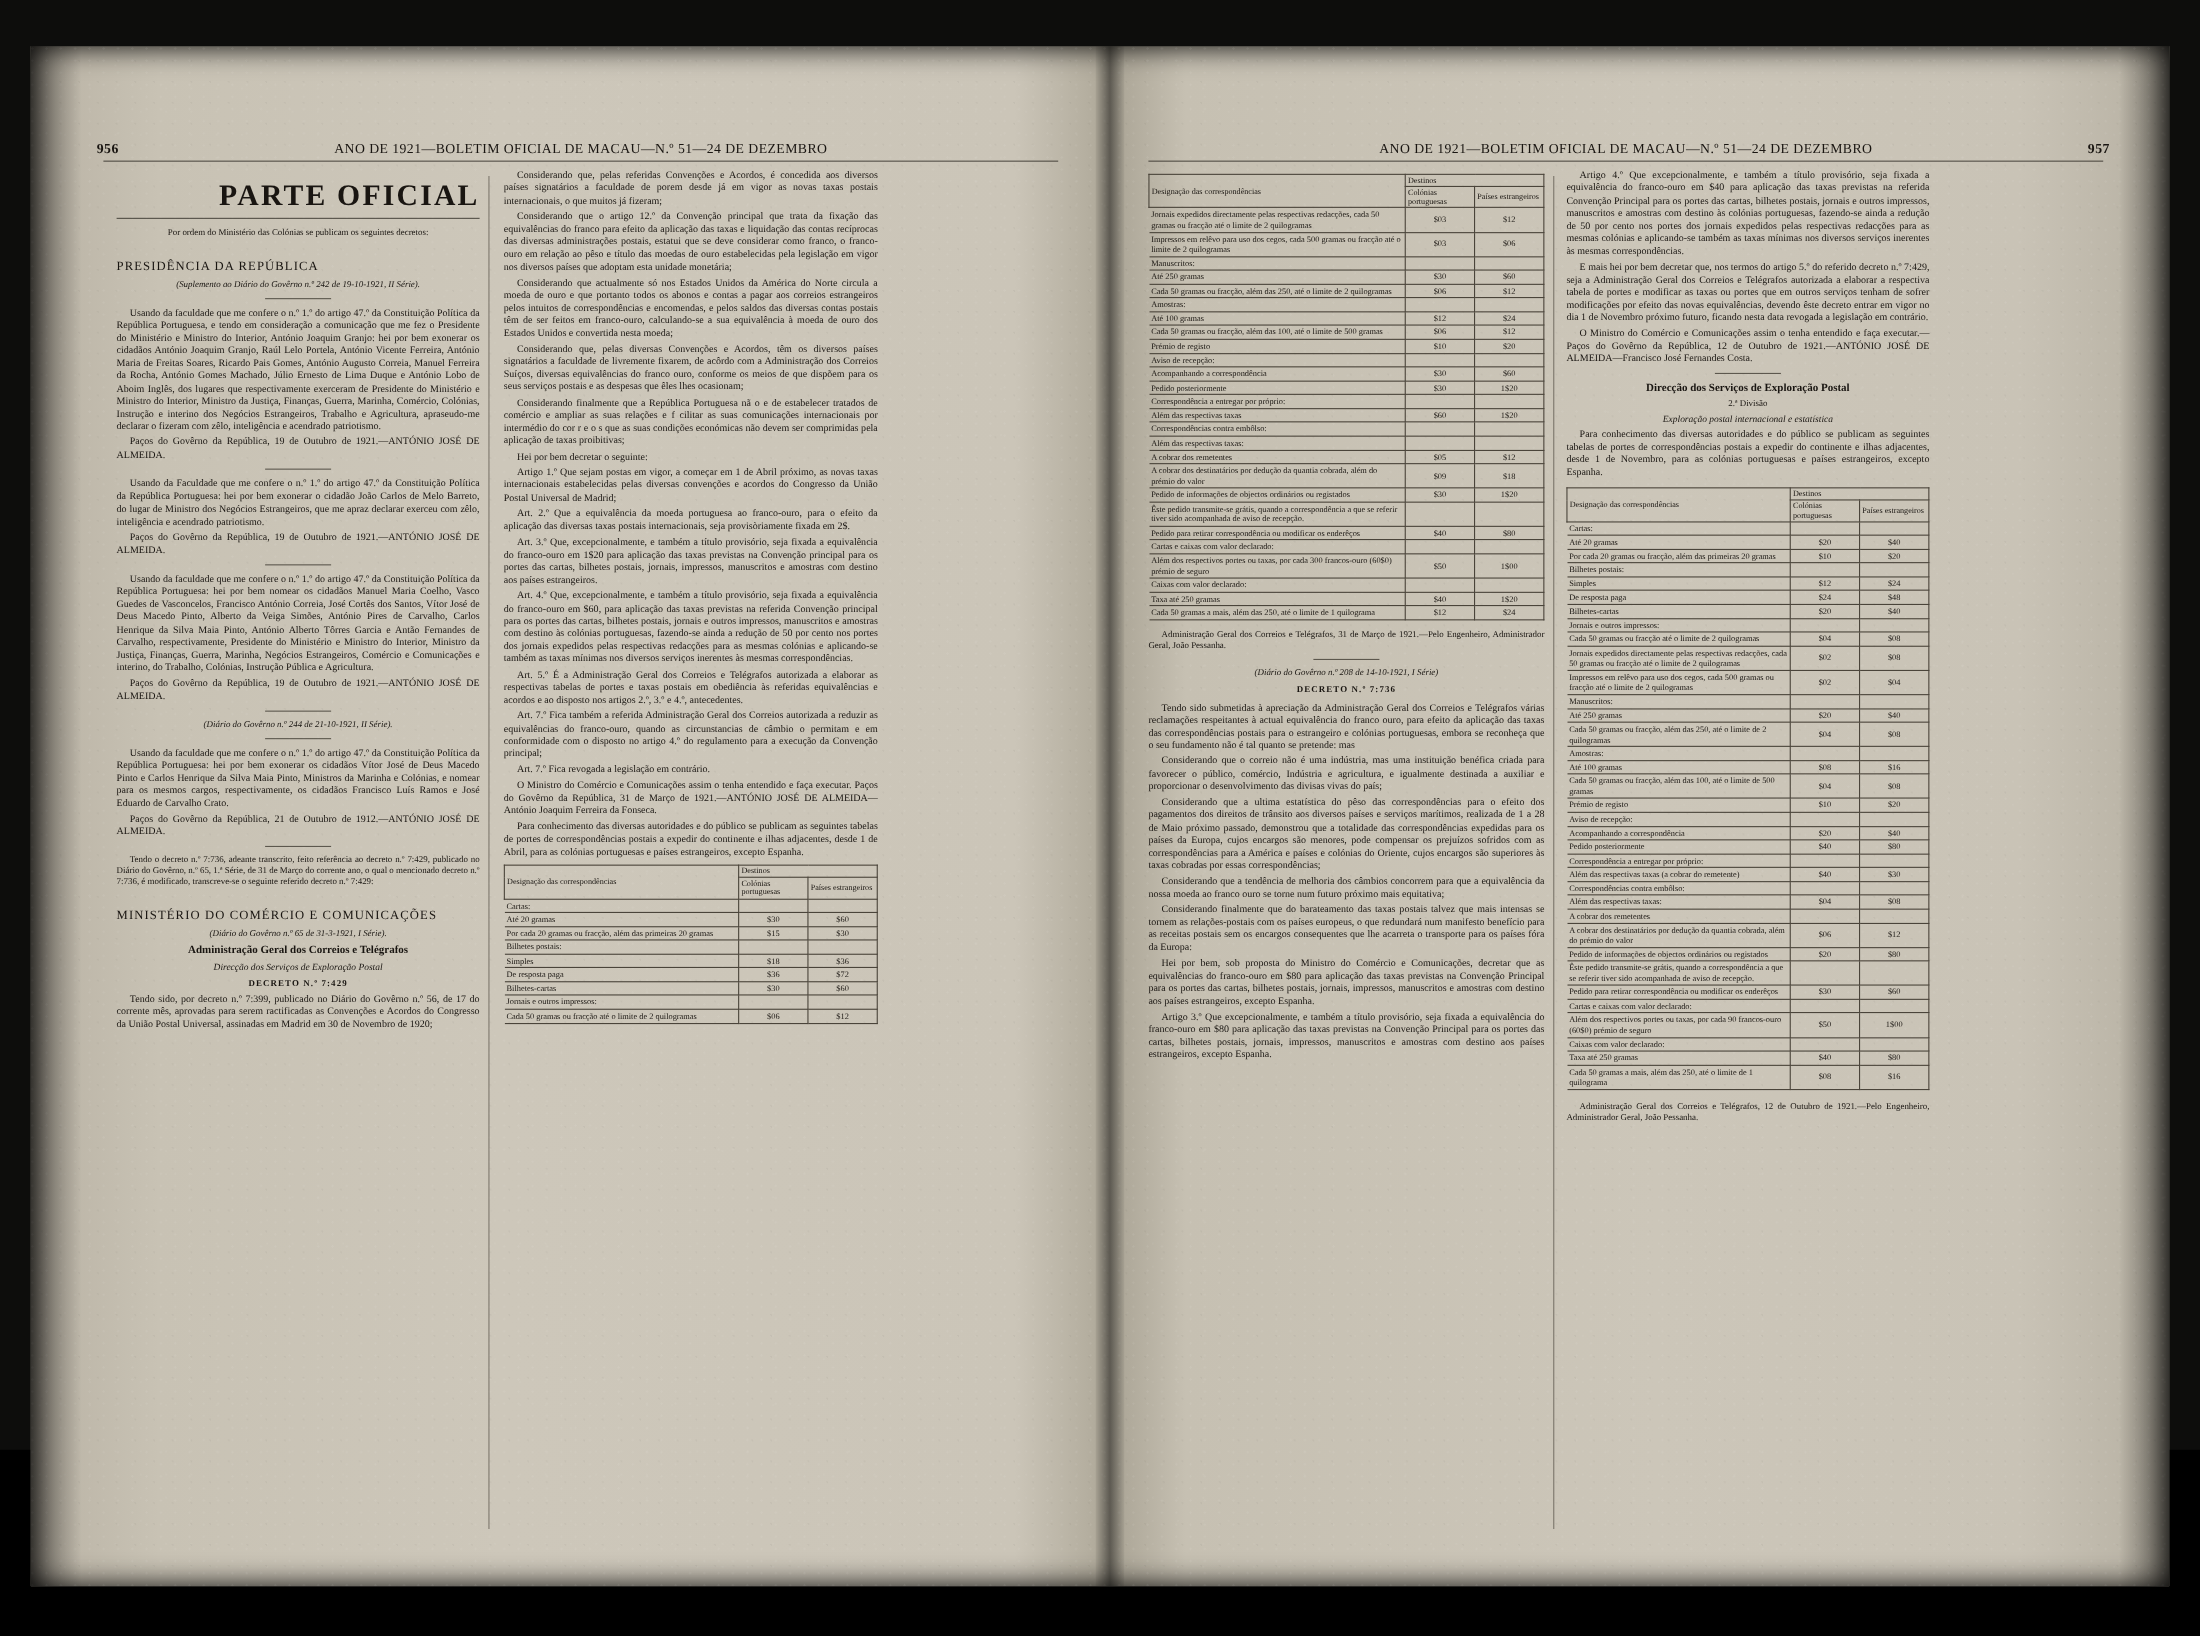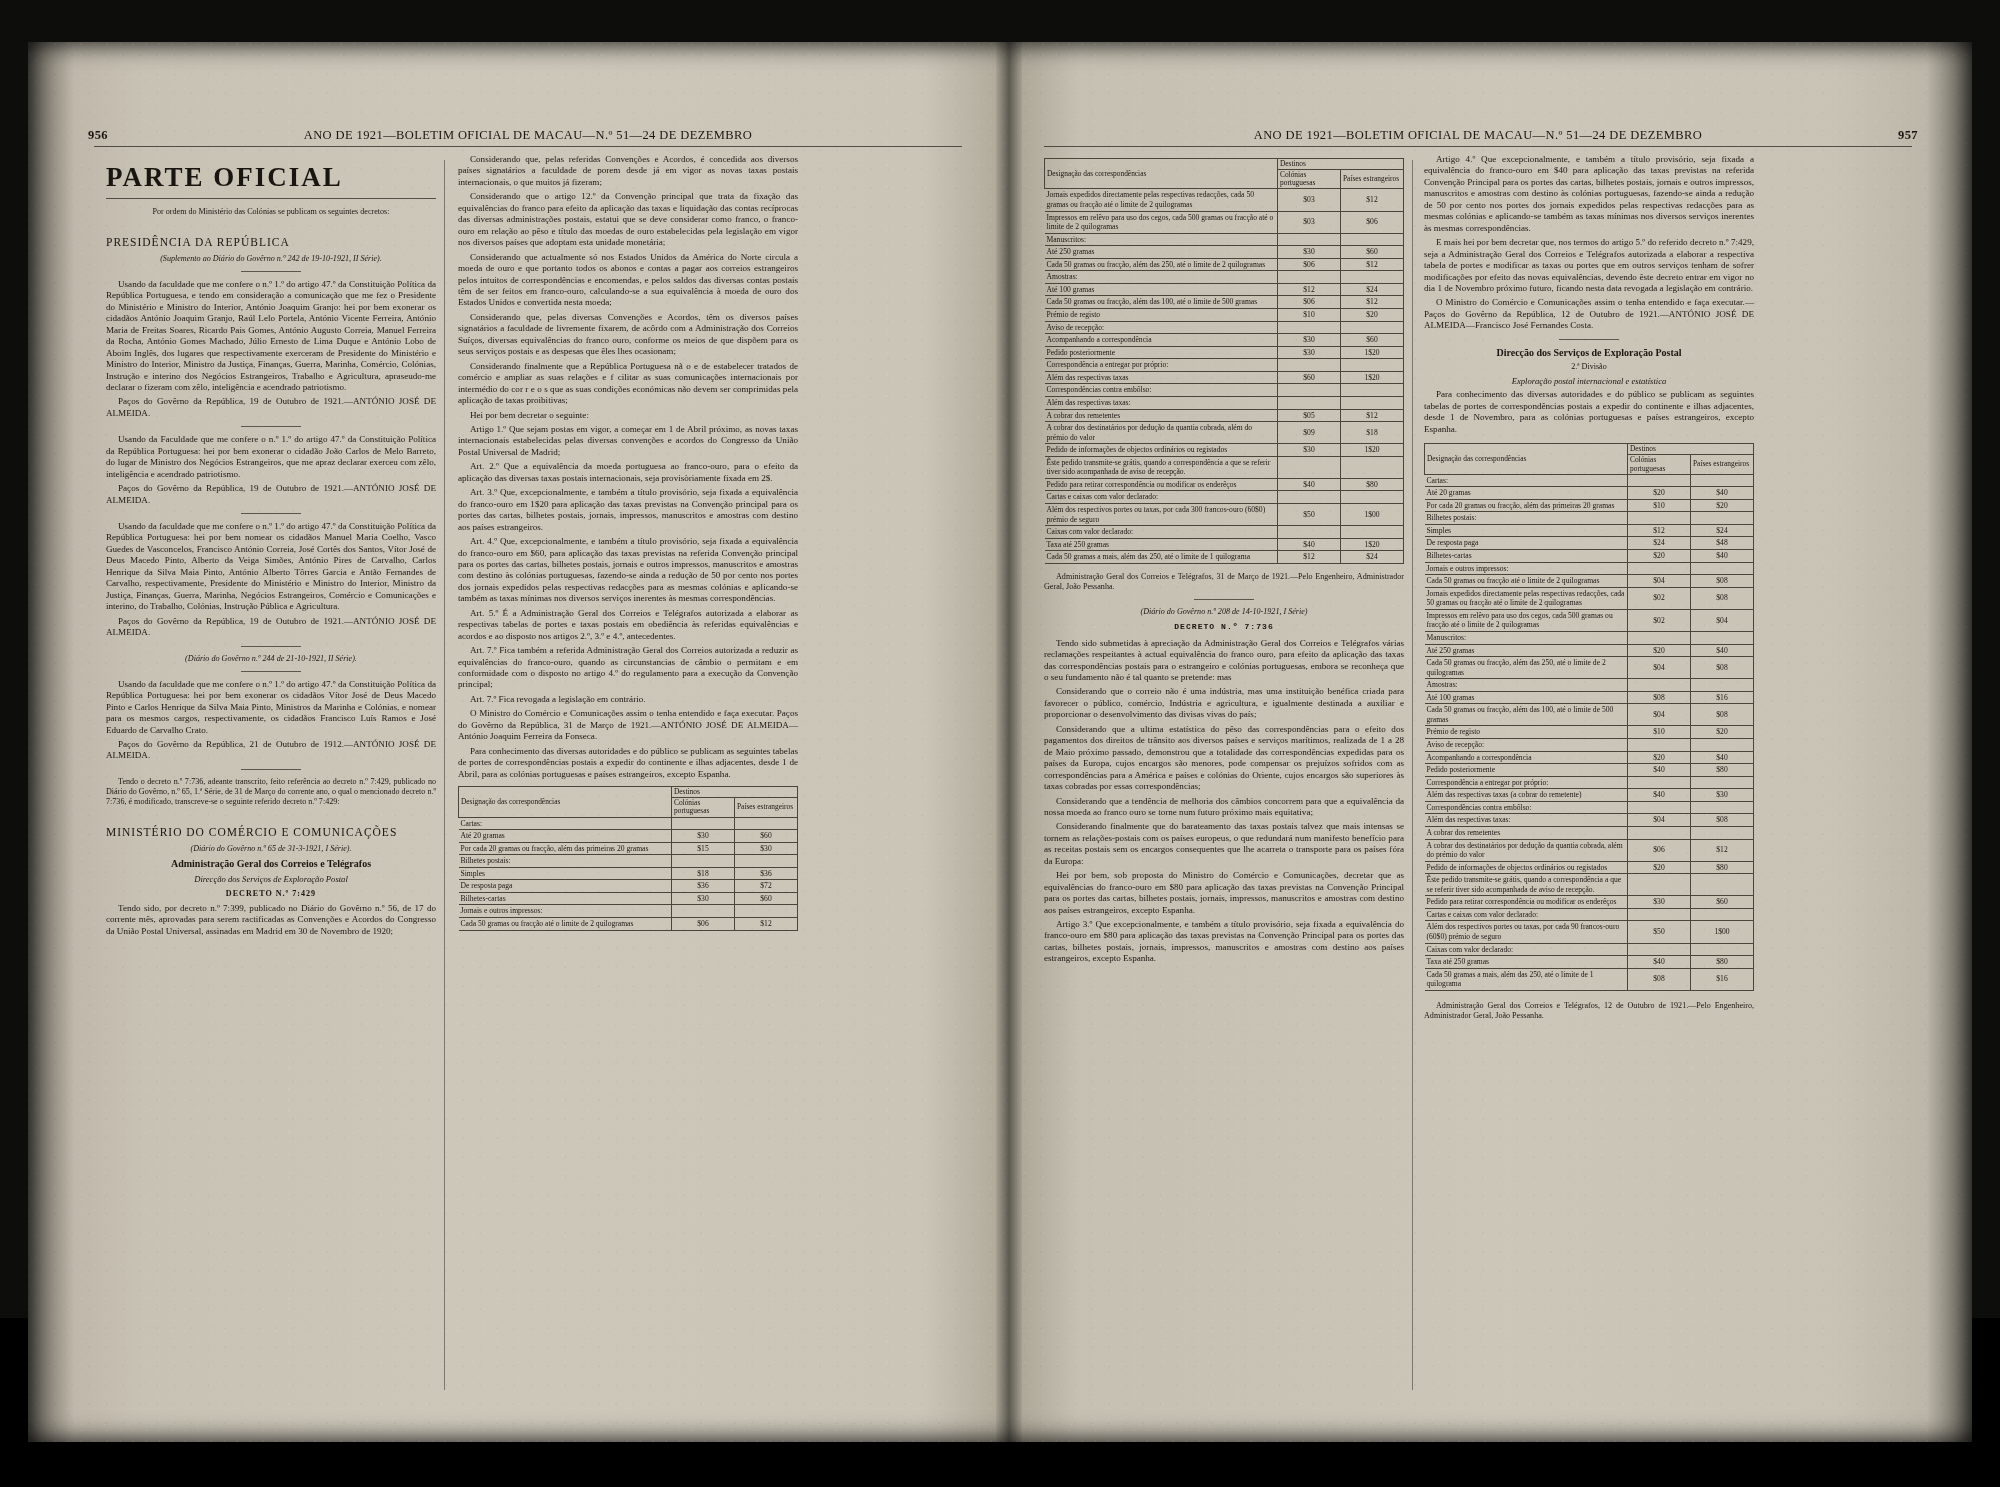--- a/index.html
+++ b/index.html
@@ -21,21 +21,21 @@
   .runhead .title{position:absolute;left:0;right:0;text-align:center;}
   .rule{position:absolute;height:1px;background:#2a251f;opacity:.75;}
   .col{position:absolute;top:112px;font-size:9.1px;line-height:1.26;text-align:justify;
        -webkit-hyphens:auto;hyphens:auto;}
   .left .c1{left:18px;width:330px;}
   .left .c2{left:370px;width:340px;}
   .right .c1{left:6px;width:360px;}
   .right .c2{left:386px;width:330px;}
   .vrule{position:absolute;width:1px;background:#3a342c;opacity:.55;}
   p{margin:0 0 3px 0;text-indent:12px;}
-  .bigtitle{font-size:27px;letter-spacing:2px;text-align:left;margin:6px 0 10px;font-weight:bold;text-indent:0;}
+  .bigtitle{font-size:27px;letter-spacing:2px;text-align:right;margin:6px 0 10px;font-weight:bold;text-indent:0;}
   .h2{text-align:left;font-size:11.5px;letter-spacing:1px;margin:18px 0 4px;text-indent:0;font-family:Liberation Serif, serif;}
   .h3{text-align:center;font-size:10px;margin:4px 0 3px;text-indent:0;}
   .h4{text-align:center;font-size:8.6px;margin:3px 0 3px;text-indent:0;font-style:italic;}
   .ctr{text-align:center;text-indent:0;}
   .sm{font-size:8.1px;}
   .bold{font-weight:bold;}
   .ital{font-style:italic;}
   .sep{margin:7px auto 7px;width:60px;height:1px;background:#2e2921;opacity:.7;}
   table.rates{width:100%;border-collapse:collapse;font-size:7.6px;margin-top:4px;}
   table.rates th,table.rates td{border:1px solid #4a443a;padding:1px 2px;vertical-align:middle;}
@@ -327,21 +327,21 @@
                 <td class="desc">Cada 50 gramas a mais, além das 250, até o limite de 1 quilograma</td>
                 <td class="num">$12</td>
                 <td class="num">$24</td>
               </tr>
             </tbody>
         </table>
 
         <p class="sm" style="margin-top:8px;">Administração Geral dos Correios e Telégrafos, 31 de Março de 1921.—Pelo Engenheiro, Administrador Geral, João Pessanha.</p>
         <div class="sep"></div>
         <p class="ctr sm ital">(Diário do Govêrno n.º 208 de 14-10-1921, I Série)</p>
-        <div class="ctr sm bold" style="letter-spacing:1px;margin:5px 0 5px;font-family:Liberation Mono, monospace;">DECRETO N.º 7:736</div>
+        <div class="ctr sm bold" style="letter-spacing:1px;margin:5px 0 5px;">DECRETO N.º 7:736</div>
         <p>Tendo sido submetidas à apreciação da Administração Geral dos Correios e Telégrafos várias reclamações respeitantes à actual equivalência do franco ouro, para efeito da aplicação das taxas das correspondências postais para o estrangeiro e colónias portuguesas, embora se reconheça que o seu fundamento não é tal quanto se pretende: mas</p>
         <p>Considerando que o correio não é uma indústria, mas uma instituição benéfica criada para favorecer o público, comércio, Indústria e agricultura, e igualmente destinada a auxiliar e proporcionar o desenvolvimento das divisas vivas do país;</p>
         <p>Considerando que a ultima estatística do pêso das correspondências para o efeito dos pagamentos dos direitos de trânsito aos diversos países e serviços marítimos, realizada de 1 a 28 de Maio próximo passado, demonstrou que a totalidade das correspondências expedidas para os países da Europa, cujos encargos são menores, pode compensar os prejuízos sofridos com as correspondências para a América e países e colónias do Oriente, cujos encargos são superiores às taxas cobradas por essas correspondências;</p>
         <p>Considerando que a tendência de melhoria dos câmbios concorrem para que a equivalência da nossa moeda ao franco ouro se torne num futuro próximo mais equitativa;</p>
         <p>Considerando finalmente que do barateamento das taxas postais talvez que mais intensas se tornem as relações-postais com os países europeus, o que redundará num manifesto benefício para as receitas postais sem os encargos consequentes que lhe acarreta o transporte para os países fóra da Europa:</p>
         <p>Hei por bem, sob proposta do Ministro do Comércio e Comunicações, decretar que as equivalências do franco-ouro em $80 para aplicação das taxas previstas na Convenção Principal para os portes das cartas, bilhetes postais, jornais, impressos, manuscritos e amostras com destino aos países estrangeiros, excepto Espanha.</p>
         <p>Artigo 3.º Que excepcionalmente, e também a título provisório, seja fixada a equivalência do franco-ouro em $80 para aplicação das taxas previstas na Convenção Principal para os portes das cartas, bilhetes postais, jornais, impressos, manuscritos e amostras com destino aos países estrangeiros, excepto Espanha.</p>
       </div>
 
       <div class="col c2">

